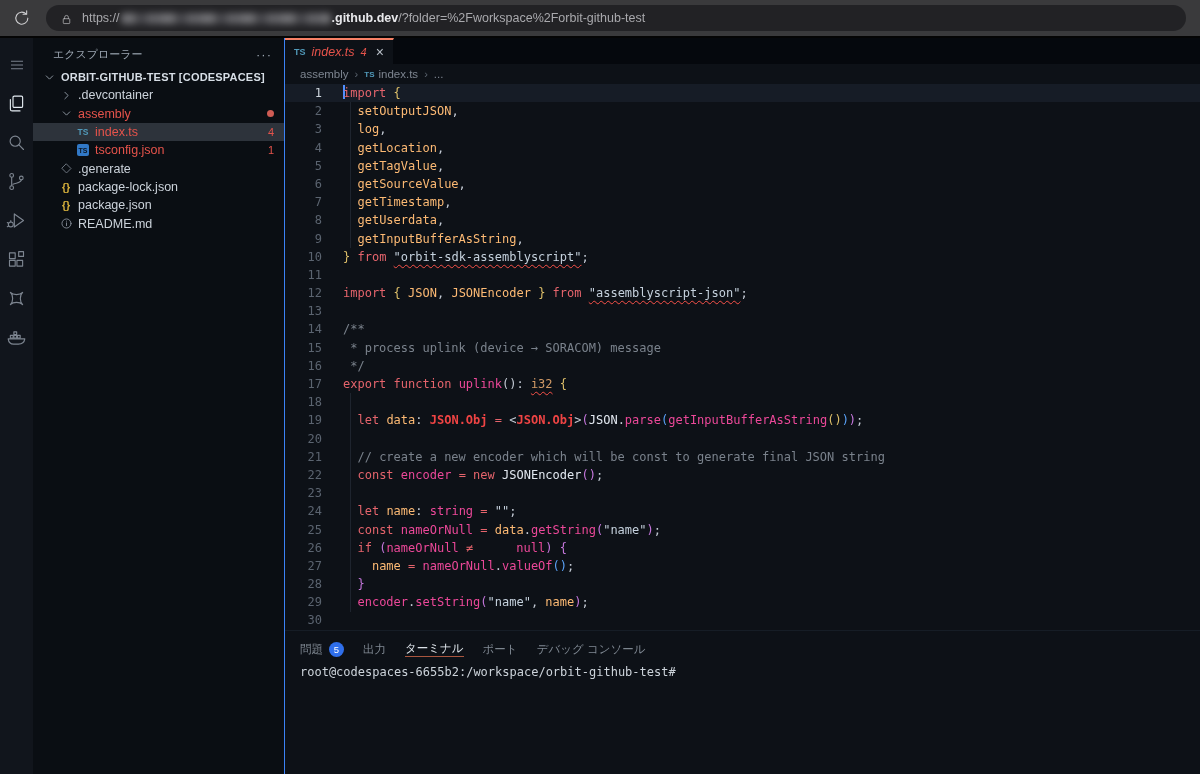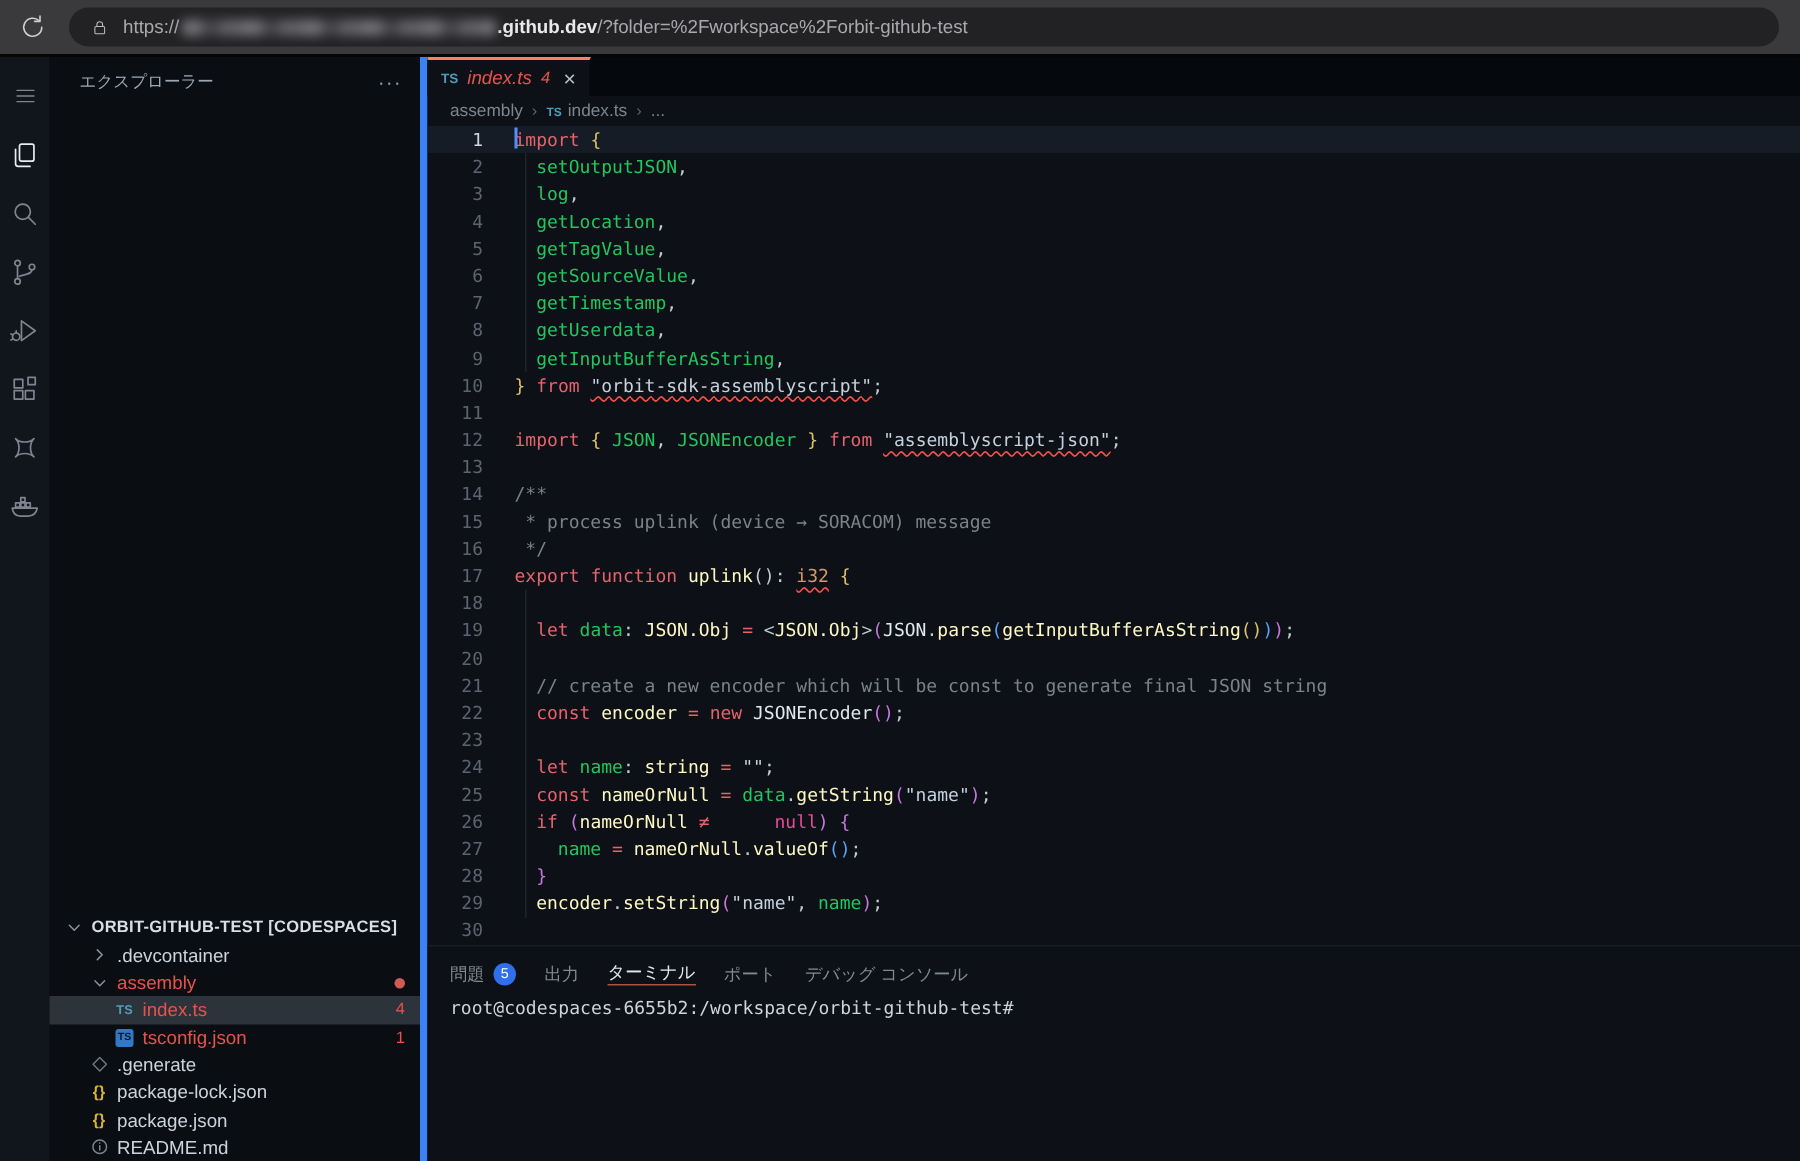--- a/index.html
+++ b/index.html
@@ -28,21 +28,21 @@
   .vscode { height:738px; border-top:2px solid #050505; display:flex; }
 
   
   .activity { width:33px; background:#11151c; display:flex; flex-direction:column; align-items:center; padding-top:9px; }
   .act-item { width:33px; height:39px; display:flex; align-items:center; justify-content:center; color:#7d8590; cursor:pointer; }
   .act-item svg { width:21px; height:21px; }
   .act-item.small svg { width:18px; height:18px; }
   .act-item.active { color:#e6edf3; }
 
   
-  .sidebar { width:252px; background:#0a0e13; border-right:5px solid #3b82f6; display:flex; flex-direction:column;justify-content:space-between; }
+  .sidebar { width:252px; background:#0a0e13; border-right:1px solid #3b82f6; display:flex; flex-direction:column; }
   .sb-title { height:26px; display:flex; align-items:center; padding:6px 12px 0 20px; color:#9da7b3; font-size:11px; }
   .sb-title .spacer { flex:1; }
   .sb-menu { color:#9da7b3; font-size:13px; letter-spacing:1px; cursor:pointer; }
   .rows { margin-top:4px; }
   .row { height:18.3px; display:flex; align-items:center; font-size:12.5px; color:#ccd3db; cursor:pointer; padding-right:10px; }
   .row.selected { background:#2d333b; }
   .row.err, .row.err .lbl { color:#e5534b; }
   .row .tw { width:16px; height:16px; flex:none; display:flex; align-items:center; justify-content:center; color:#8b949e; }
   .row .tw svg { width:13px; height:13px; stroke-width:1.2; }
   .row.bold { font-weight:bold; font-size:11px; color:#d7dee6; letter-spacing:.2px; }
@@ -71,25 +71,25 @@
   .breadcrumbs .fi-ts { font-size:8px; }
   .bc-item { display:flex; align-items:center; gap:4px; cursor:pointer; }
 
   
   .code { flex:1; position:relative; overflow:hidden; font-family:"DejaVu Sans Mono","Liberation Mono",monospace; font-size:12px; }
   .guide { position:absolute; width:1px; background:#1e242e; z-index:0; }
   .cl { height:18.2px; line-height:18.2px; display:flex; position:relative; z-index:1; white-space:pre; }
   .cl.current { background:#161c26; }
   .num { width:58px; flex:none; text-align:right; padding-right:21px; color:#5b6470; }
   .cl.current .num { color:#ced6de; }
-  .t-kw { color:#e5646c; } .t-fn { color:#fef9c3; } .t-typ { color:#fef9c3; }
+  .t-kw { color:#e5646c; } .t-fn { color:#ec4899; } .t-typ { color:#ef4444;font-weight:bold; }
   .t-typE { color:#d19a66; text-decoration:underline wavy #f85149 1px; text-underline-offset:3px; }
   .t-str { color:#c5d1dd; }
   .t-strE { color:#c5d1dd; text-decoration:underline wavy #f85149 1px; text-underline-offset:3px; }
-  .t-cm { color:#7a828c; } .t-v { color:#22c55e;text-align:center; } .t-wt { color:#e2e8f0; }
+  .t-cm { color:#7a828c; } .t-v { color:#fdba74;text-align:center; } .t-wt { color:#e2e8f0; }
   .t-p { color:#c3cad4; } .t-op { color:#e5646c; } .t-nul { color:#ec4899;margin-left:36px; }
   .t-b1 { color:#dfc06a; } .t-b2 { color:#c678dd; } .t-b3 { color:#5aa2f7; }
   .cursor { display:inline-block; width:2px; height:14px; background:#5290ff; margin-right:-2px; vertical-align:-2px; }
 
   
   .panel { height:144px; border-top:1px solid #161d26; background:#0d1117; }
   .ptabs { height:26px; display:flex; align-items:center; gap:19px; padding-left:15px; font-size:11.5px; color:#818a94; }
   .ptab { display:flex; align-items:flex-end; gap:6px; height:26px; cursor:pointer; }
   .ptab.active { color:#e2e8ee; border-bottom:1px solid #a9563f; }
   .pbadge { width:15px; height:15px; border-radius:50%; background:#2f6feb; color:#fff; font-size:9.5px;

